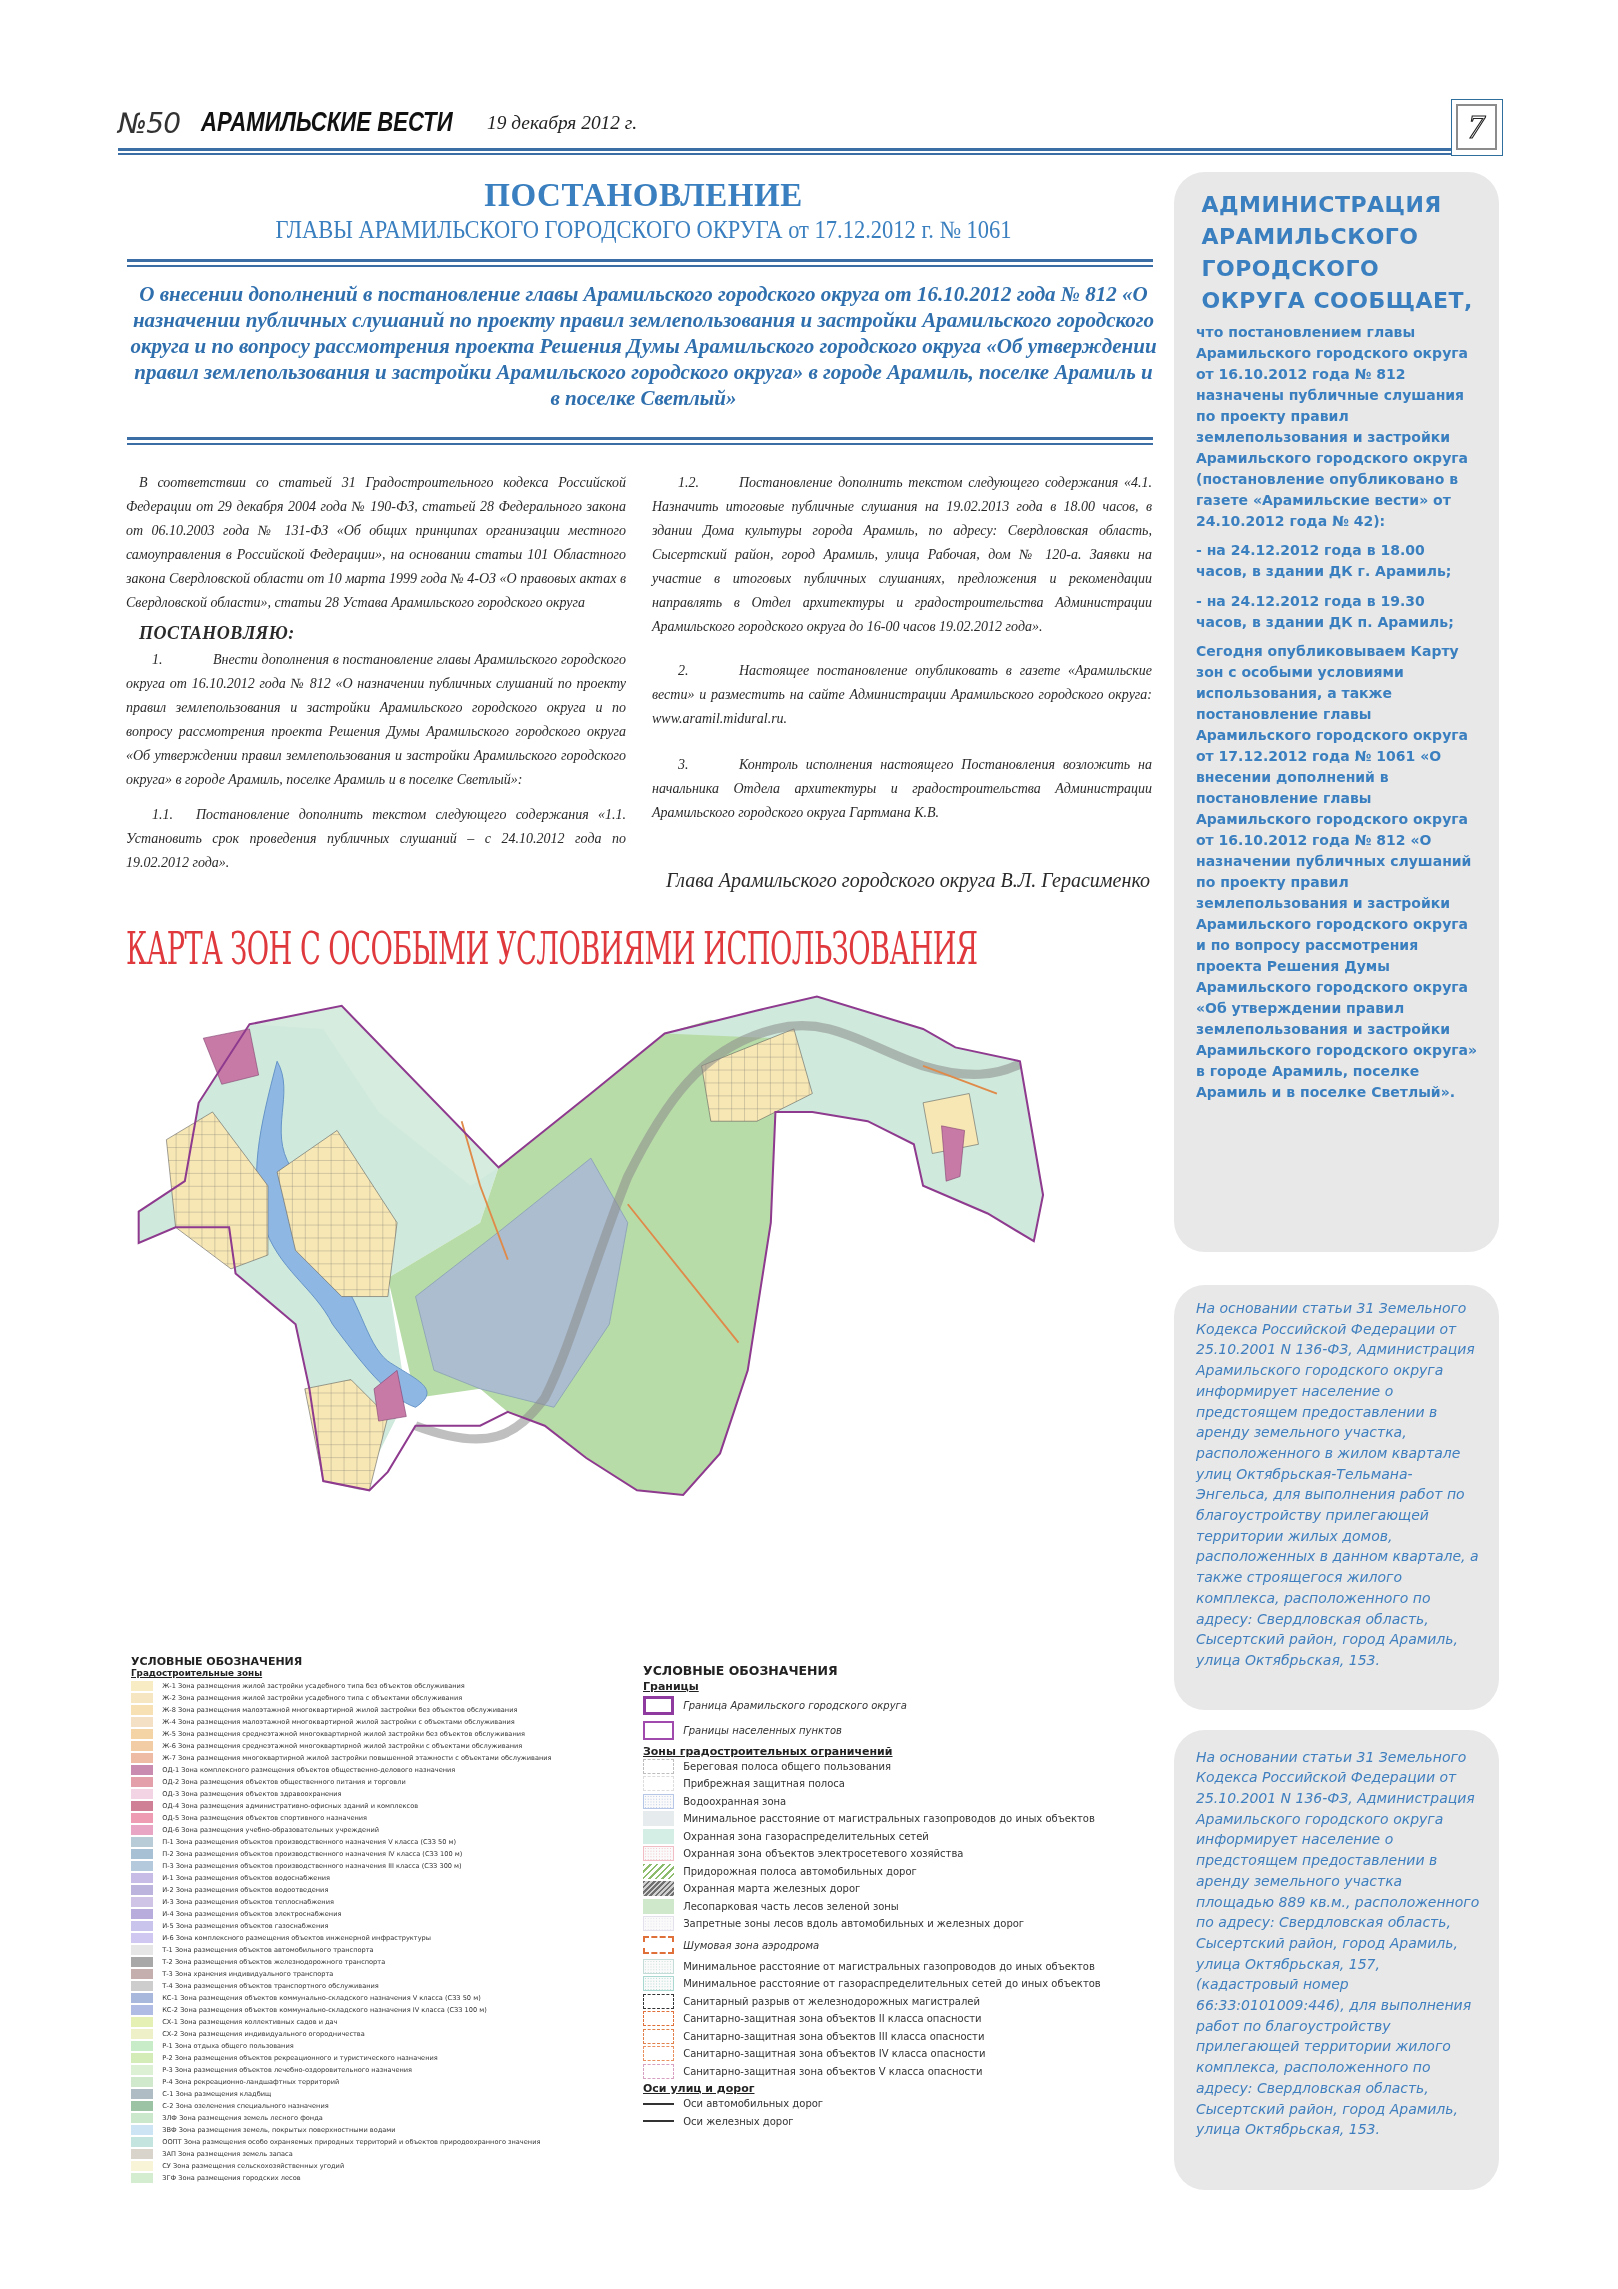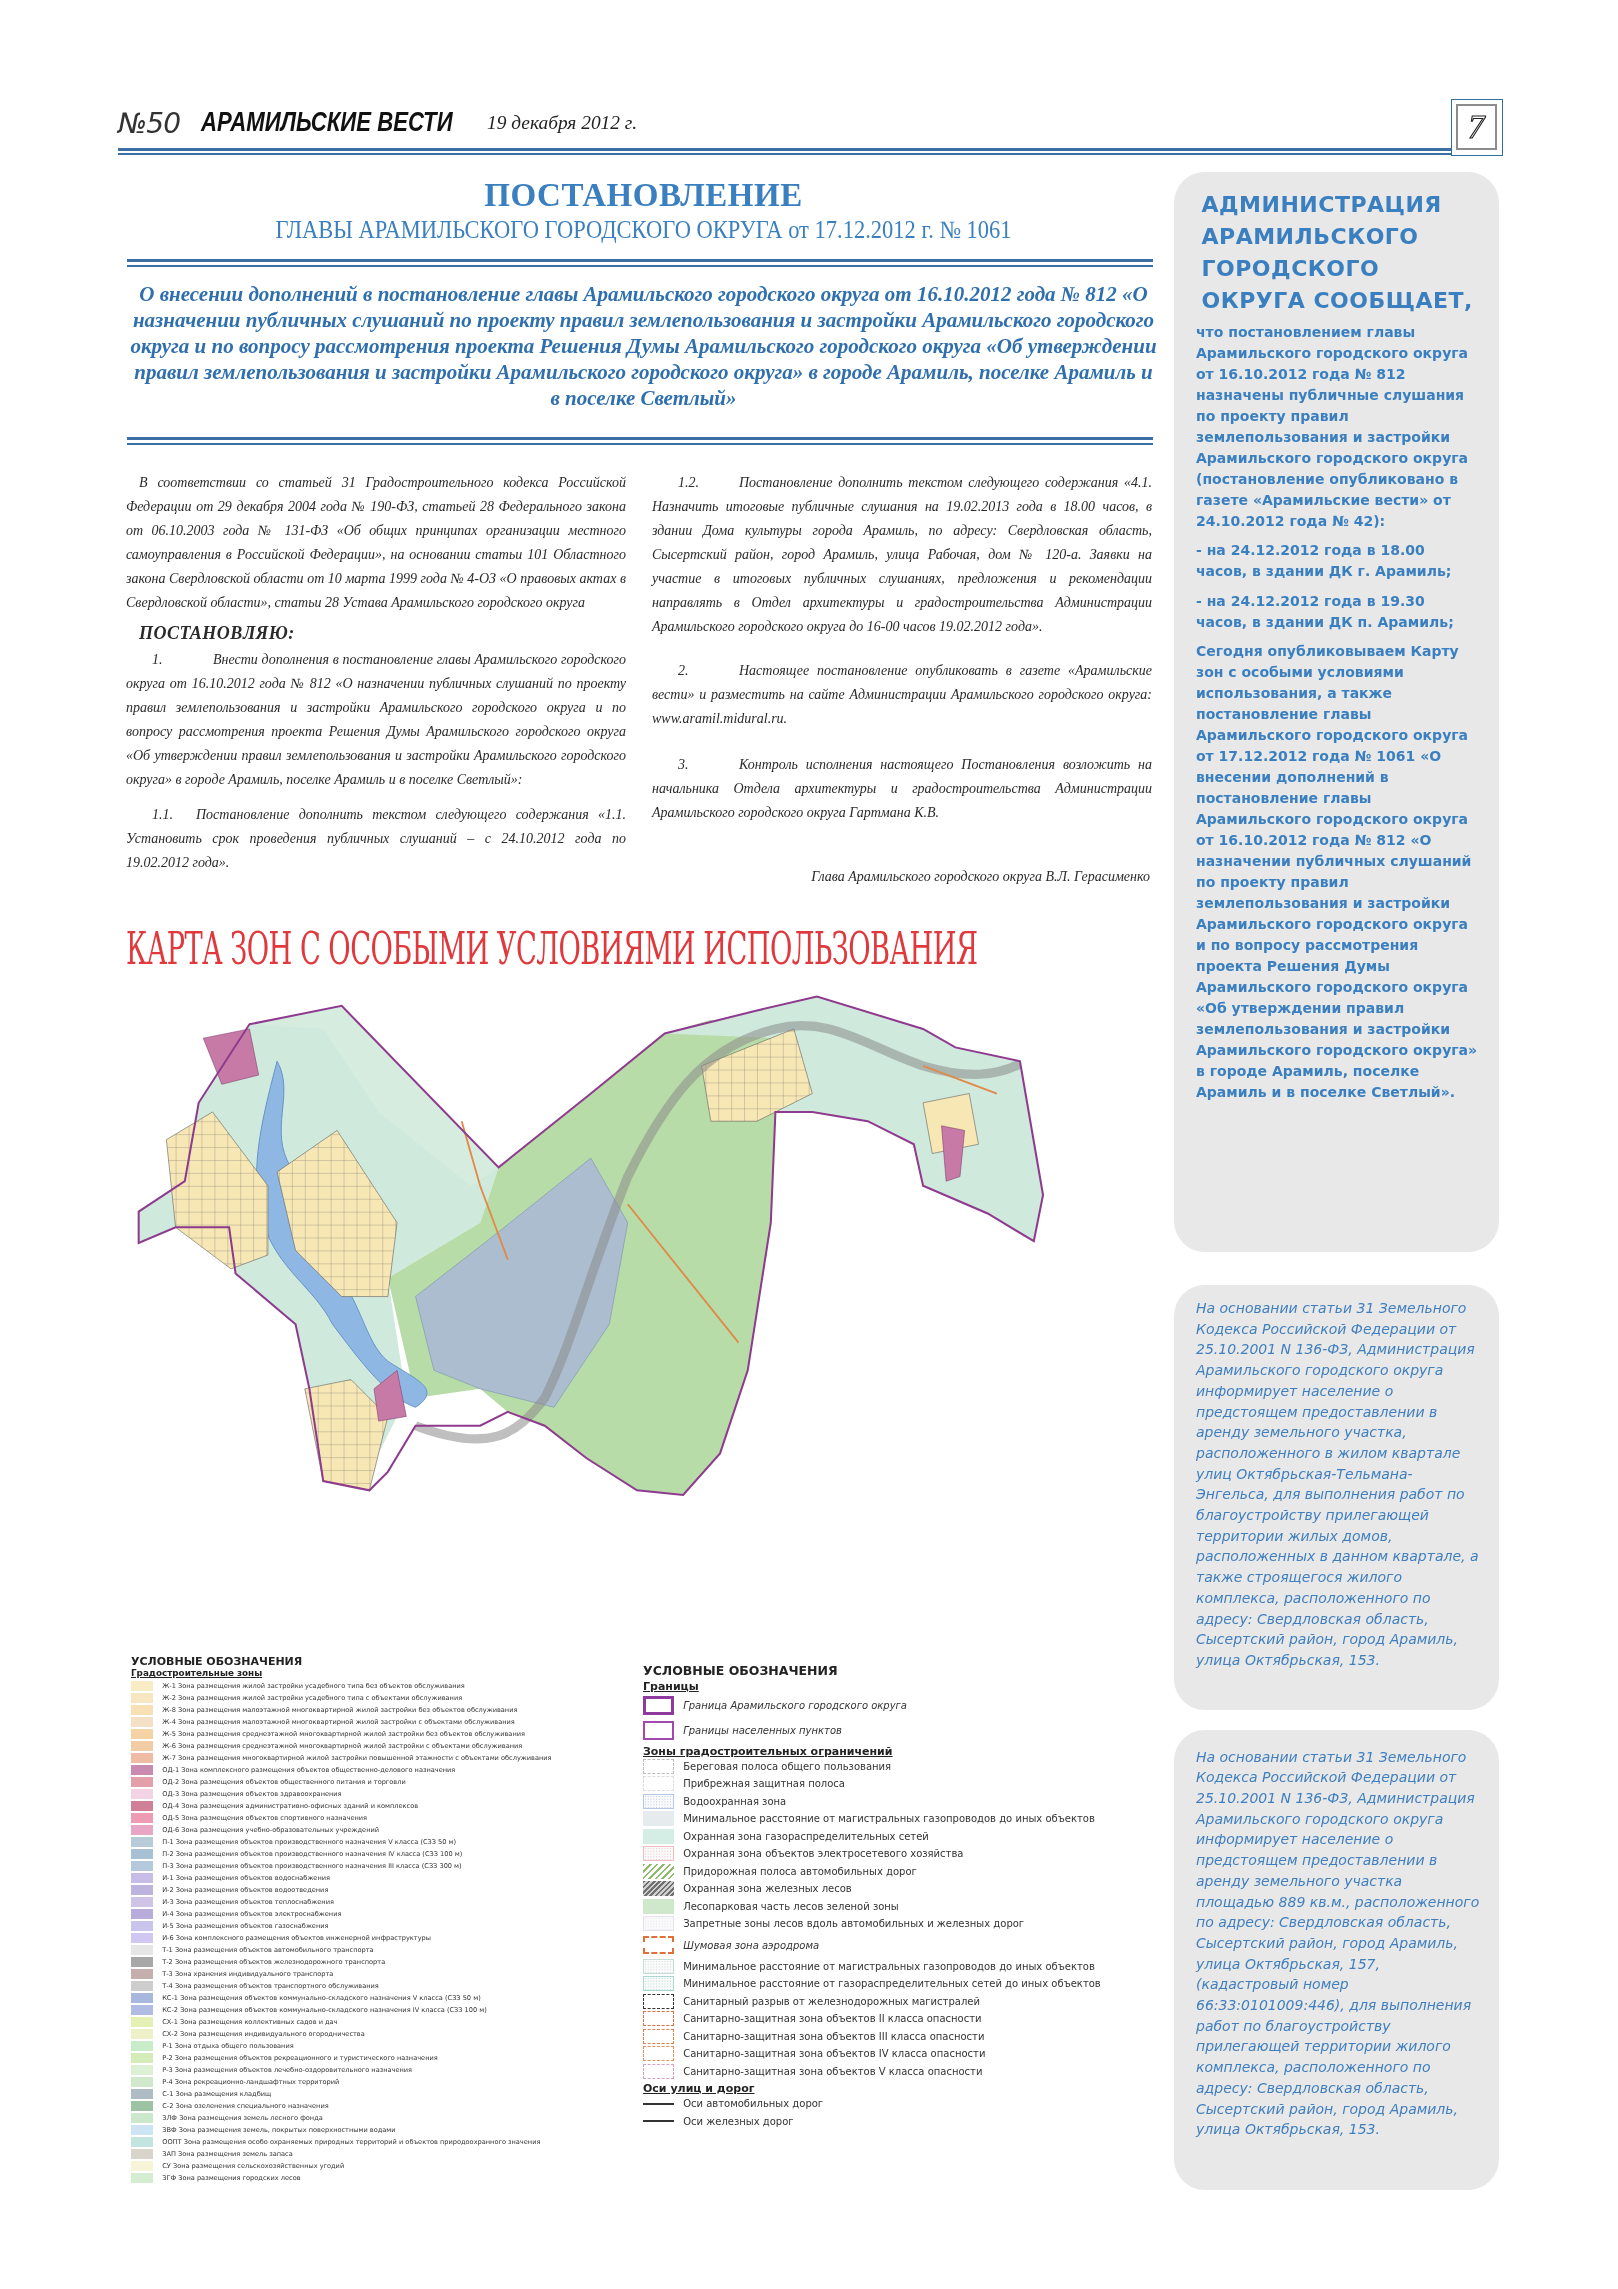--- a/index.html
+++ b/index.html
@@ -24,21 +24,21 @@
 
   
   .col { position:absolute; top:471px; width:500px; font-size:14px; line-height:24px; text-align:justify; color:#2a2a2a;font-style:italic; }
   .col p { margin:0 0 0 0; text-indent:13px; }
   .col p.gap { margin-top:11px; }
   .col .heading { font-weight:bold; font-size:18px; margin:5.5px 0 3.7px 0; text-indent:13px; letter-spacing:0.5px; }
   .col .num { display:inline-block; width:74px; }
   .col .num2 { display:inline-block; width:57px; }
   .col-left { left:126px; }
   .col-right { left:652px; }
-  .signature { position:absolute; left:652px; top:869px; width:498px; text-align:right; font-style:italic; font-size:14px; color:#2a2a2a; }
+  .signature { position:absolute; left:652px; top:869px; width:498px; text-align:right; font-style:italic; font-size:20px; color:#2a2a2a; }
 
   
   .map-title { position:absolute; left:126px; top:923px; width:1034px; font-family:"DejaVu Serif", serif; font-size:44px; color:#e0393d; transform:scaleX(0.62); transform-origin:left; white-space:nowrap; letter-spacing:-0.9px; }
 
   
   .map-wrap { position:absolute; left:111px; top:992px; width:1052px; height:646px; }
   .map-wrap svg { position:absolute; left:0; top:0; }
 
   
   .legend-left { position:absolute; left:131px; top:1655px; width:461px; font-family:"DejaVu Sans", sans-serif; }
@@ -358,21 +358,21 @@
       <div class="lg-row">
         <span class="sw" style="background: radial-gradient(rgb(242, 188, 196) 35%, transparent 40%) 0px 0px / 2.8px 2.8px, rgb(250, 250, 250); border: 0.9px solid rgb(242, 188, 196);"></span>
         <span class="lbl">Охранная зона объектов электросетевого хозяйства</span>
       </div>
       <div class="lg-row">
         <span class="sw" style="background: repeating-linear-gradient(135deg, rgb(140, 188, 108) 0px, rgb(140, 188, 108) 1.8px, rgb(255, 255, 255) 1.8px, rgb(255, 255, 255) 4.6px);"></span>
         <span class="lbl">Придорожная полоса автомобильных дорог</span>
       </div>
       <div class="lg-row">
         <span class="sw" style="background: repeating-linear-gradient(135deg, rgb(112, 112, 112) 0px, rgb(112, 112, 112) 1.8px, rgb(208, 208, 208) 1.8px, rgb(208, 208, 208) 3.7px);"></span>
-        <span class="lbl">Охранная зона железных лесов</span>
+        <span class="lbl">Охранная марта железных дорог</span>
       </div>
       <div class="lg-row">
         <span class="sw" style="background: rgb(207, 232, 204);"></span>
         <span class="lbl">Лесопарковая часть лесов зеленой зоны</span>
       </div>
       <div class="lg-row">
         <span class="sw" style="background: radial-gradient(rgb(228, 224, 236) 35%, transparent 40%) 0px 0px / 2.8px 2.8px, rgb(250, 250, 250); border: 0.9px solid rgb(228, 224, 236);"></span>
         <span class="lbl">Запретные зоны лесов вдоль автомобильных и железных дорог</span>
       </div>
       <div class="lg-row tall">

